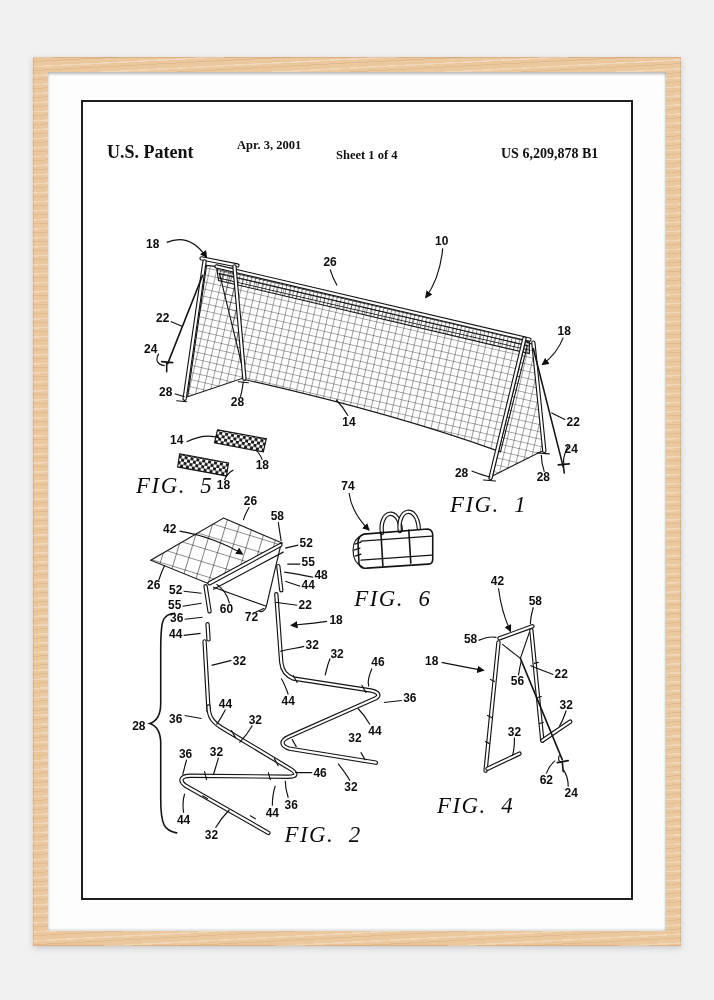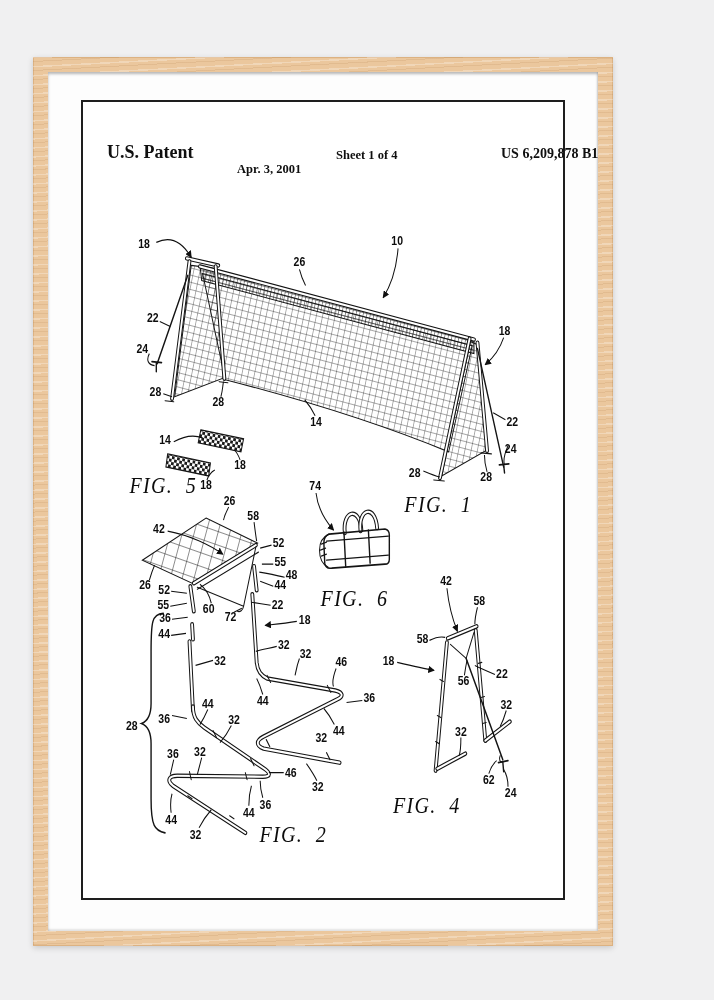--- a/index.html
+++ b/index.html
@@ -2,42 +2,42 @@
 <html><head>
 <meta charset="utf-8">
 <style>
   html,body{margin:0;padding:0;}
   body{
     width:714px;height:1000px;position:relative;overflow:hidden;
     background:#f0f0f1;
     font-family:"Liberation Serif",serif;
   }
   .frame{
-    position:absolute;left:33px;top:57px;width:580px;height:889px;
+    position:absolute;left:33px;top:57px;width:648px;height:889px;
     background:#ebc79d;
     box-shadow:0 2px 6px rgba(0,0,0,.16), inset 0 0 0 1px #dcb282;
   }
   .frame::before{
     content:"";position:absolute;inset:0;
     background:
       repeating-linear-gradient(177deg,
         rgba(255,255,255,.28) 0 1.5px, rgba(255,255,255,0) 1.5px 4px,
         rgba(166,113,60,.14) 4px 5px, rgba(166,113,60,0) 5px 9px);
   }
   .mat{
     position:absolute;inset:15px;background:#fdfdfd;
     box-shadow:inset 0 2px 3px rgba(0,0,0,.28), inset -1px -2px 2px rgba(0,0,0,.10);
   }
   .sheet{
     position:absolute;left:33px;top:28px;right:33px;bottom:31px;
     border:2px solid #1e1e1e;background:#ffffff;
   }
   .hdr{position:absolute;color:#101010;white-space:nowrap;}
   .hdr-title{left:24px;top:40px;font-size:18px;font-weight:bold;}
-  .hdr-date{left:154px;top:60px;font-size:12.5px;font-weight:bold;}
+  .hdr-date{left:154px;top:36px;font-size:12.5px;font-weight:bold;}
   .hdr-sheet{left:253px;top:46px;font-size:12.5px;font-weight:bold;}
   .hdr-num{left:386px;top:44px;font-size:14px;font-weight:bold;margin-left:32px;}
   svg.art{position:absolute;inset:0;width:100%;height:100%;}
   .ln{stroke:#141414;stroke-width:1.6;fill:none;stroke-linecap:round;}
   .th{stroke:#141414;stroke-width:1.15;fill:none;stroke-linecap:round;}
   .tb{stroke:#141414;stroke-width:4.4;fill:none;stroke-linecap:round;stroke-linejoin:round;}
   .tc{stroke:#ffffff;stroke-width:2.1;fill:none;stroke-linecap:round;stroke-linejoin:round;}
   .mesh{fill:url(#n1);stroke:#161616;stroke-width:1.1;}
   .meshD{fill:url(#nD);stroke:#161616;stroke-width:1.1;}
   .mesh2{fill:url(#n2);stroke:#161616;stroke-width:1.1;}

